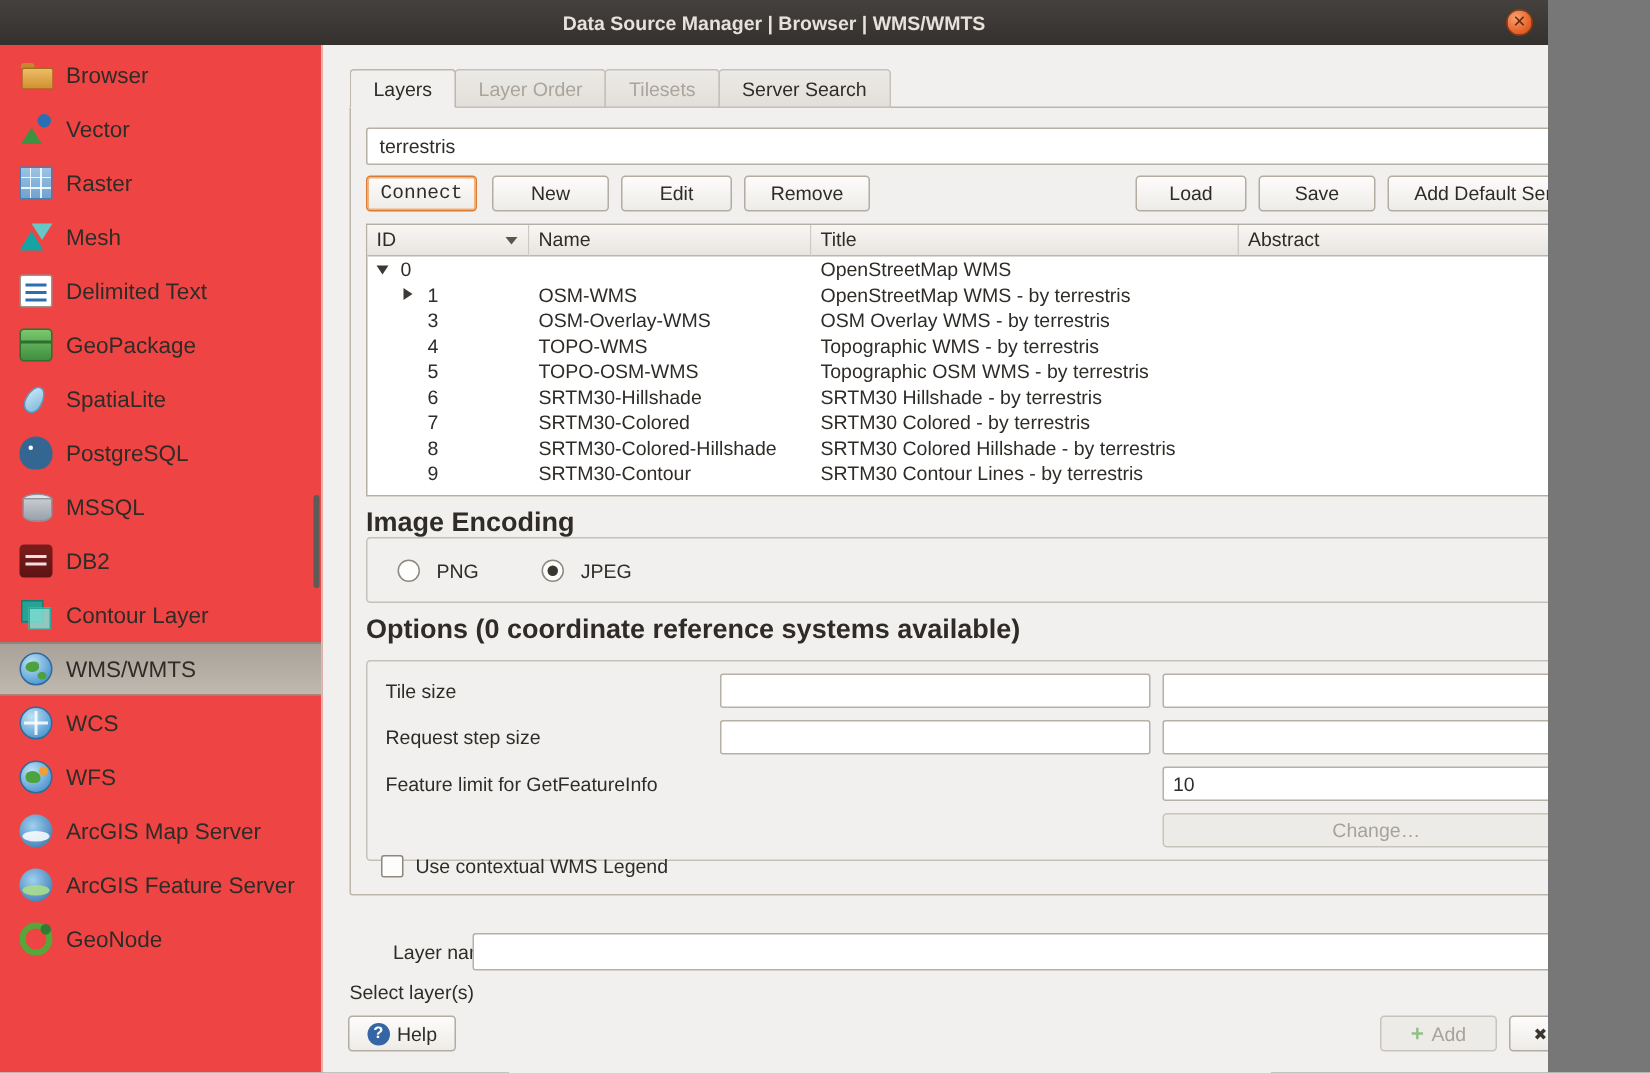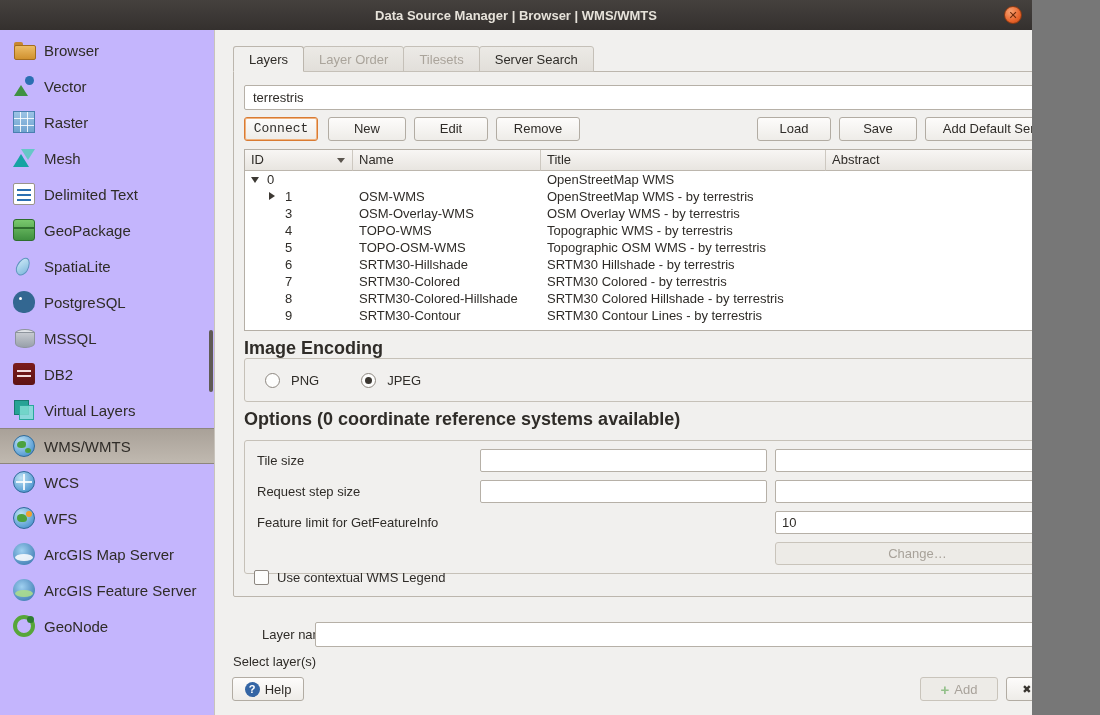--- a/index.html
+++ b/index.html
@@ -21,21 +21,21 @@
   .close-btn {
     position:absolute; right:10px; top:6px; width:18px; height:18px; border-radius:50%;
     background:radial-gradient(circle at 35% 30%, #f7a273, #e8632a 62%, #c14c1a);
     color:#6b2a0b; font-size:11px; line-height:17px; text-align:center; font-weight:bold;
     border:1px solid #8c3a13; cursor:default;
   }
 
   
   .sidebar {
     position:absolute; left:0; top:30px; width:215px; bottom:0;
-    background:#c4b5fd; border-right:1px solid #c8c3bb; padding-top:2px;
+    background:#ef4444; border-right:1px solid #c8c3bb; padding-top:2px;
   }
   .side-item { height:36px; display:flex; align-items:center; gap:9px; padding-left:13px; font-size:15px; }
   .side-item.selected {
     background:linear-gradient(#a9a198,#c0b9b0);
     border-top:1px solid #8d867d; border-bottom:1px solid #8d867d;
   }
   .side-scrollbar { position:absolute; right:1px; top:300px; width:4px; height:62px; background:#5f5a55; border-radius:2px; }
 
   .sicon { width:22px; height:22px; position:relative; display:inline-block; flex:none; }
   .icon-folder::before { content:""; position:absolute; left:1px; top:3px; width:9px; height:5px; background:#c8872f; border-radius:2px 2px 0 0; }
@@ -217,21 +217,21 @@
         <div class="side-item">
           <span class="sicon icon-mssql"></span>
           <span class="side-label">MSSQL</span>
         </div>
         <div class="side-item">
           <span class="sicon icon-db2"></span>
           <span class="side-label">DB2</span>
         </div>
         <div class="side-item">
           <span class="sicon icon-virtual-layer"></span>
-          <span class="side-label">Virtual Layers</span>
+          <span class="side-label">Contour Layer</span>
         </div>
         <div class="side-item selected">
           <span class="sicon icon-wms"></span>
           <span class="side-label">WMS/WMTS</span>
         </div>
         <div class="side-item">
           <span class="sicon icon-wcs"></span>
           <span class="side-label">WCS</span>
         </div>
         <div class="side-item">

